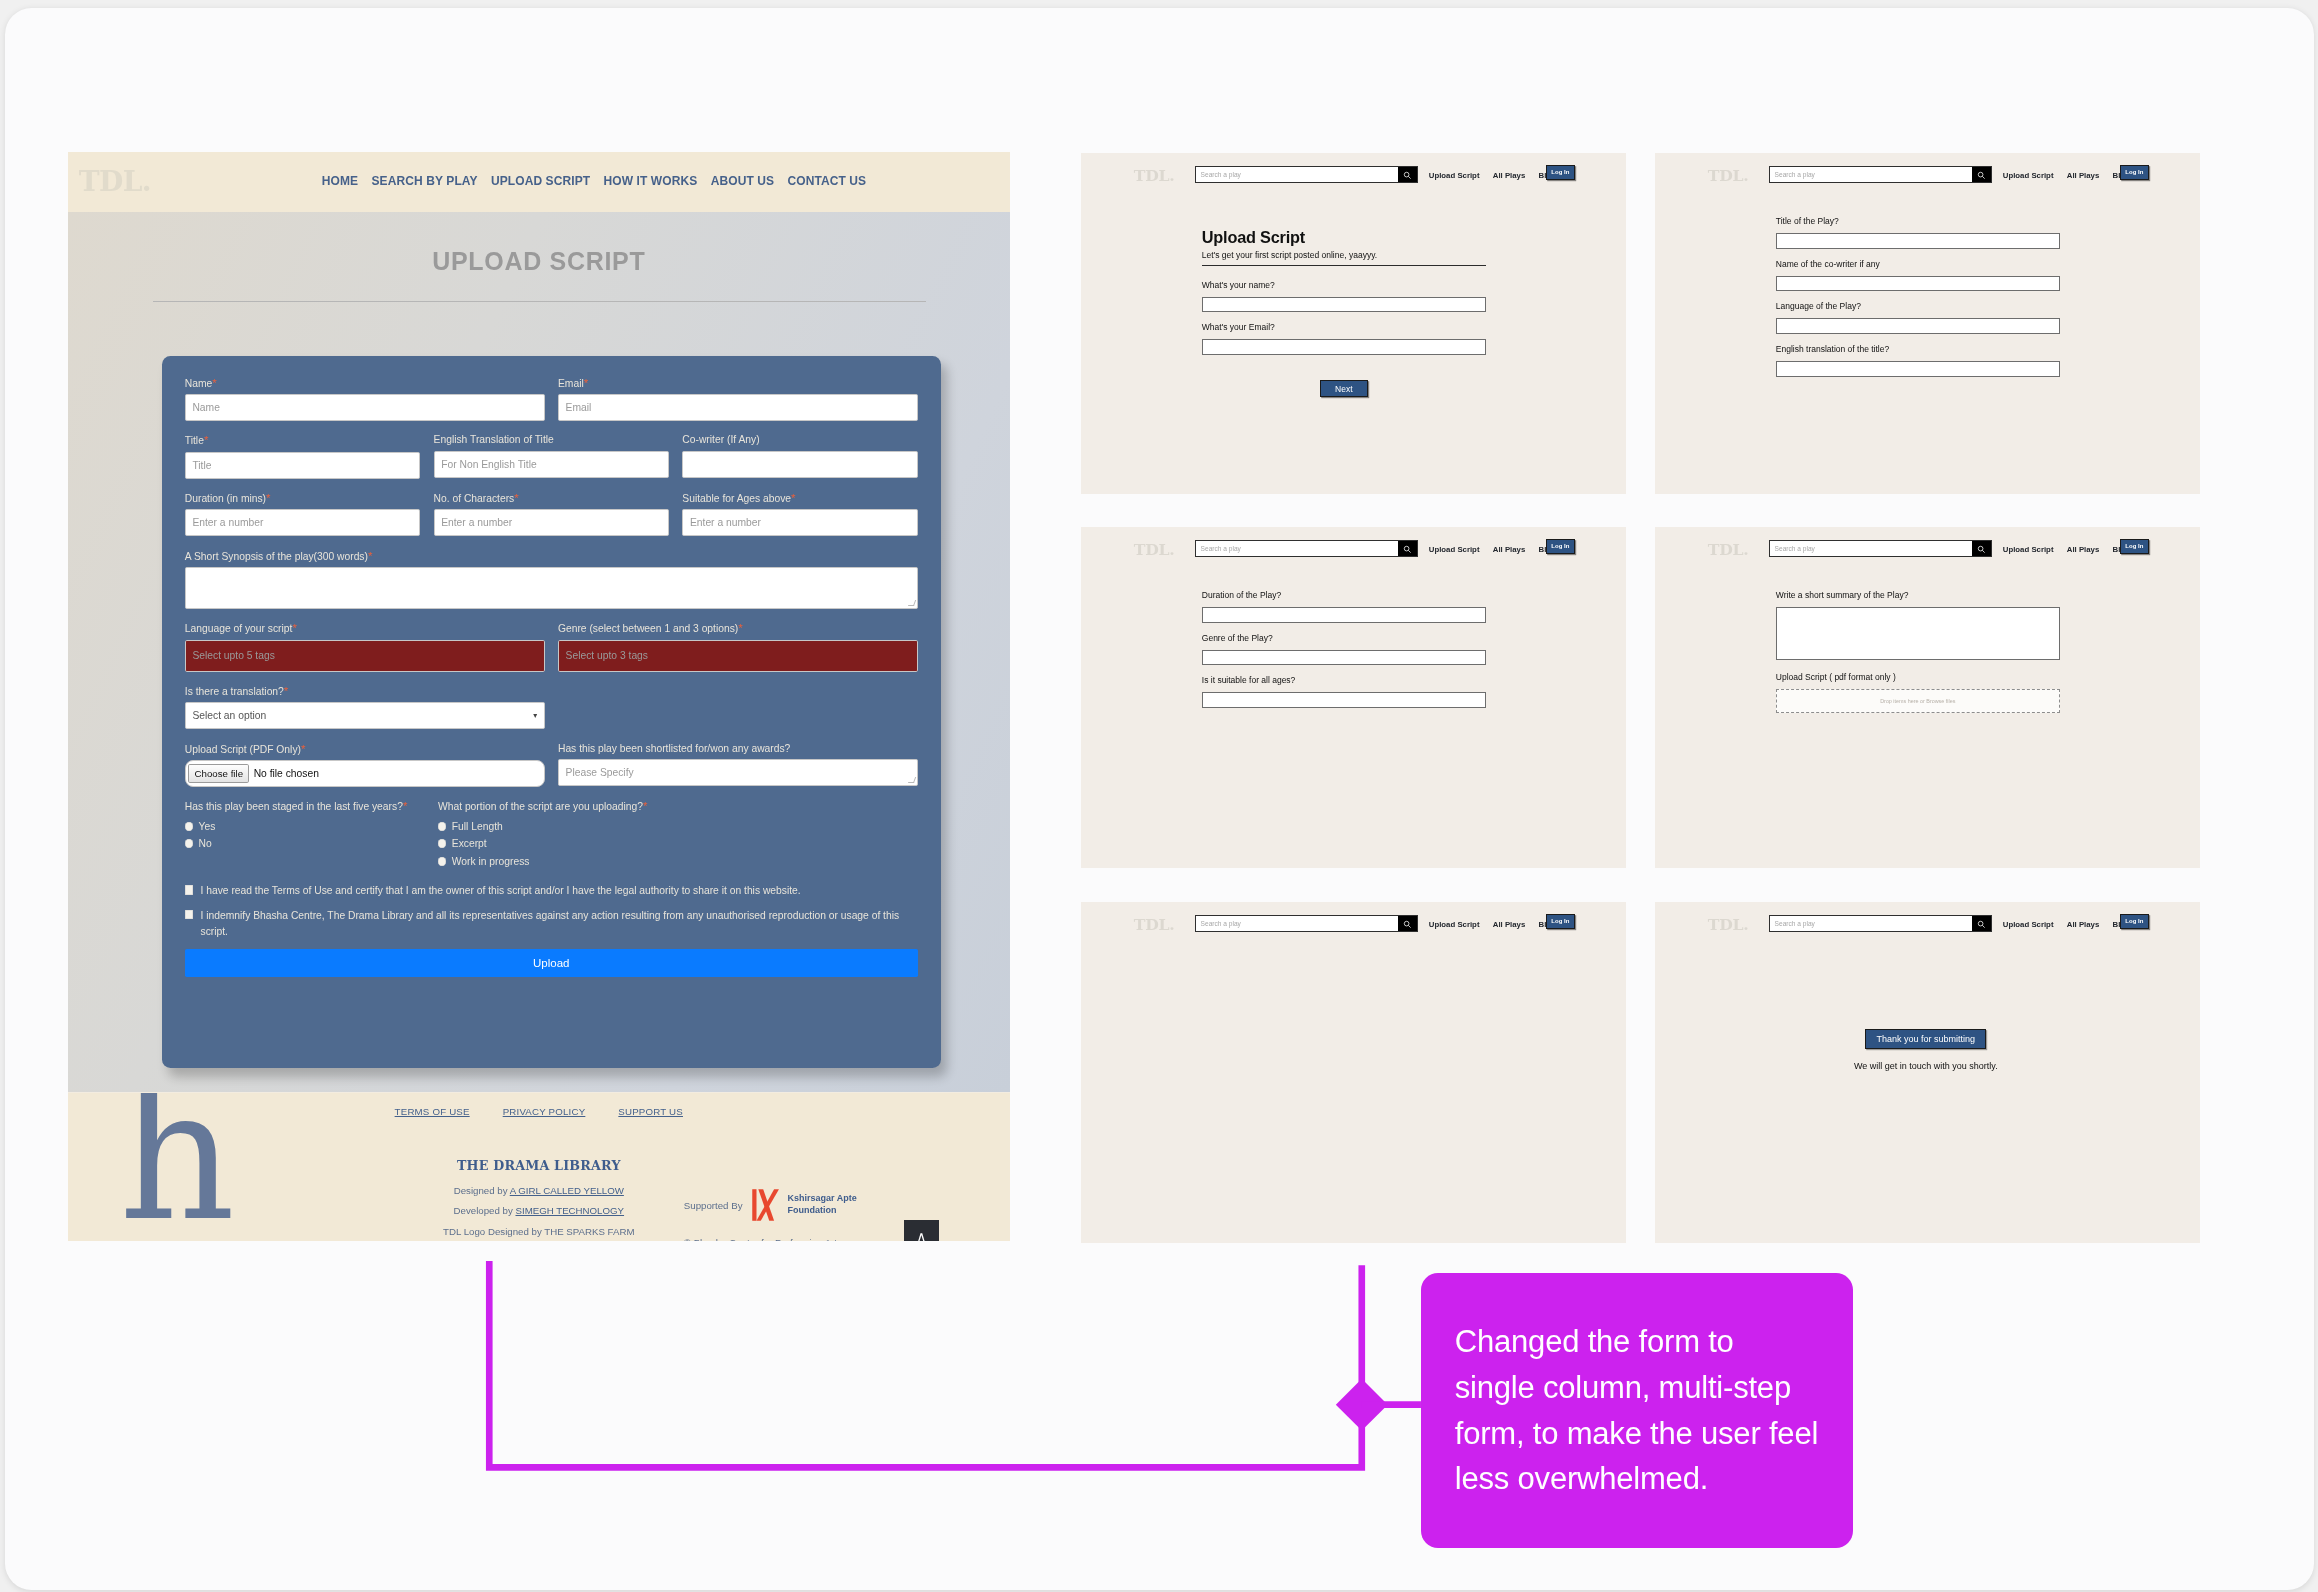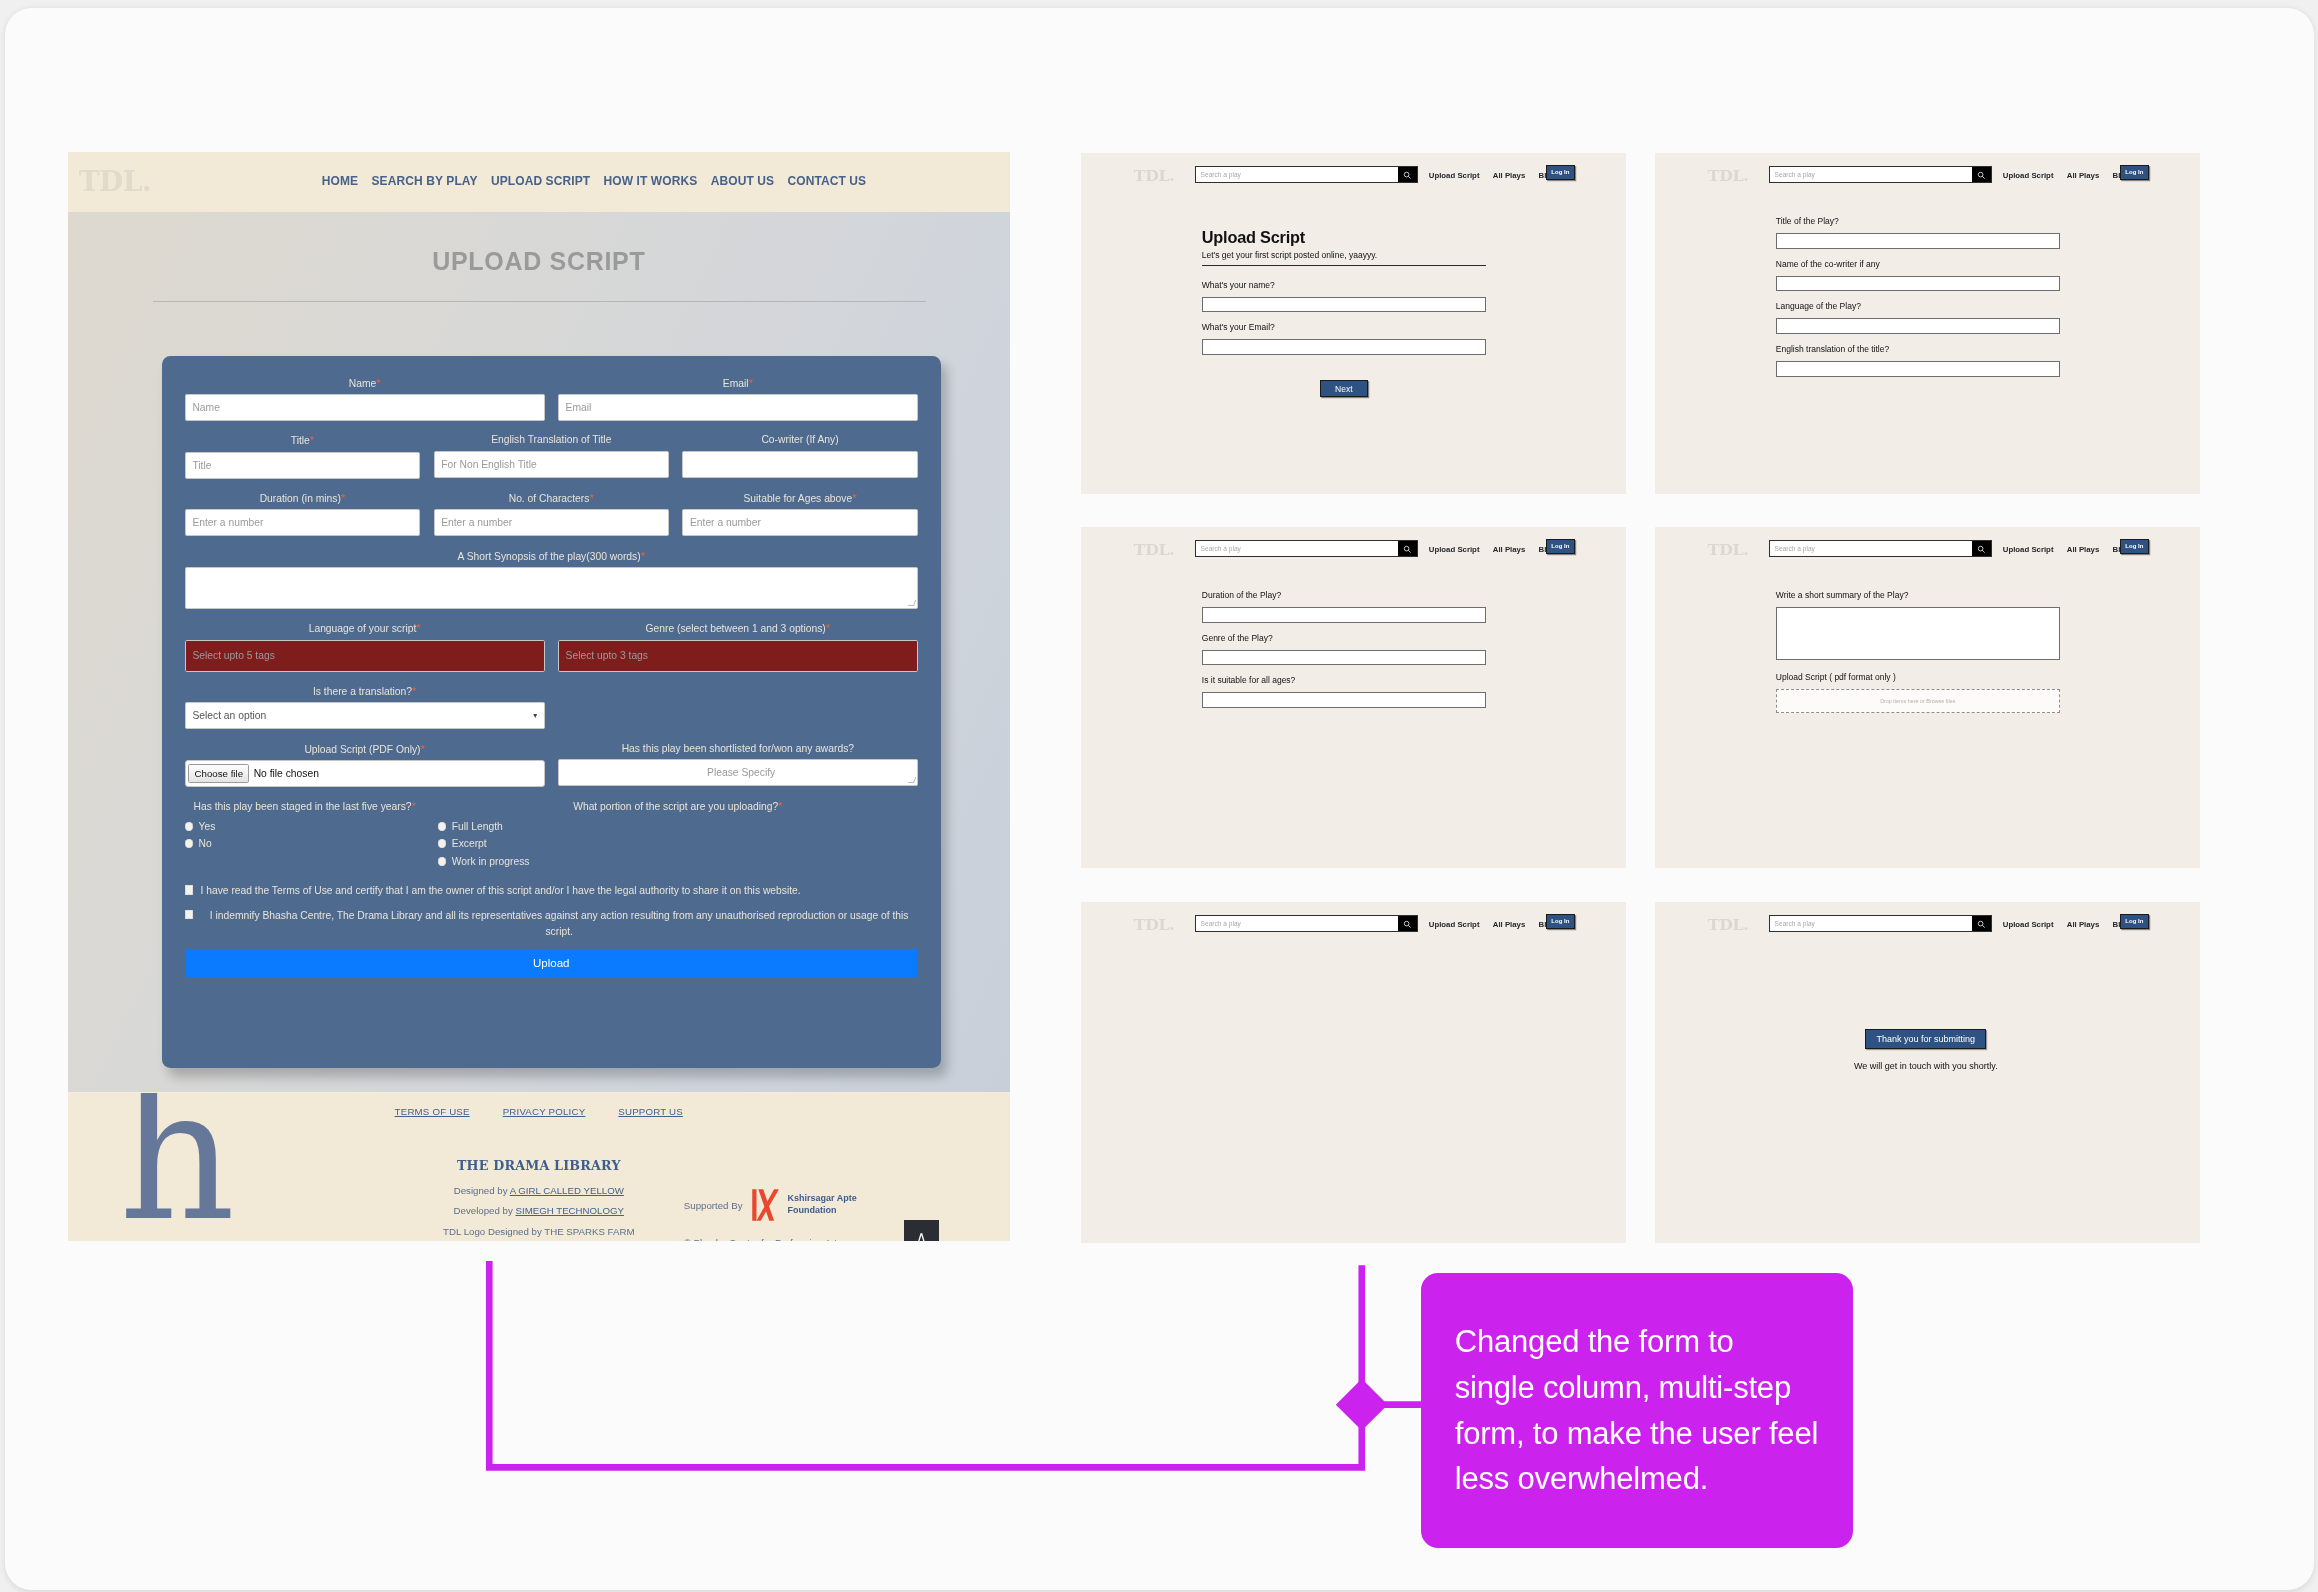--- a/index.html
+++ b/index.html
@@ -69,21 +69,20 @@
   }
 
   
   #form-card {
     position: absolute; left: 94px; top: 144px;
     width: 779px; height: 712px;
     background: #4f6a8f;
     border-radius: 8.5px;
     box-shadow: 6px 8.5px 11px rgba(0,0,0,.22);
     padding: 20.5px 23px;
-    text-align: center;
   }
   .f-label {
     color: #e8e4da;
     font-size: 10.3px;
     margin-bottom: 5.4px;
     white-space: nowrap;
   }
   .req { color: #e8603c; font-size: 11.5px; }
   .f-input {
     width: 100%; height: 27px;
@@ -110,21 +109,21 @@
   .f-select {
     width: 100%; height: 27px; background:#fff;
     border:0.6px solid #c7c7c7; border-radius:1.8px;
     font-size:10.3px; color:#555;
     padding: 0 6.6px;
     display:flex; align-items:center; justify-content:space-between;
   }
   .chev { font-size: 7.8px; color:#444; }
   .f-file {
     width:100%; height:27px; background:#fff;
-    border:0.6px solid #c7c7c7; border-radius:3px;
+    border:0.6px solid #c7c7c7; border-radius:8px;
     display:flex; align-items:center; padding-left:2.4px; gap:4.2px;
   }
   .f-file-btn {
     background: linear-gradient(#fdfdfd,#e4e4e4);
     border:0.6px solid #9b9b9b; border-radius:1.8px;
     font-size:9.7px; color:#111; padding: 3px 5.4px;
   }
   .f-file-txt { font-size:10.3px; color:#111; }
   .radio-row { display:flex; align-items:center; gap:6px; margin-bottom: 6.6px; }
   .radio {

